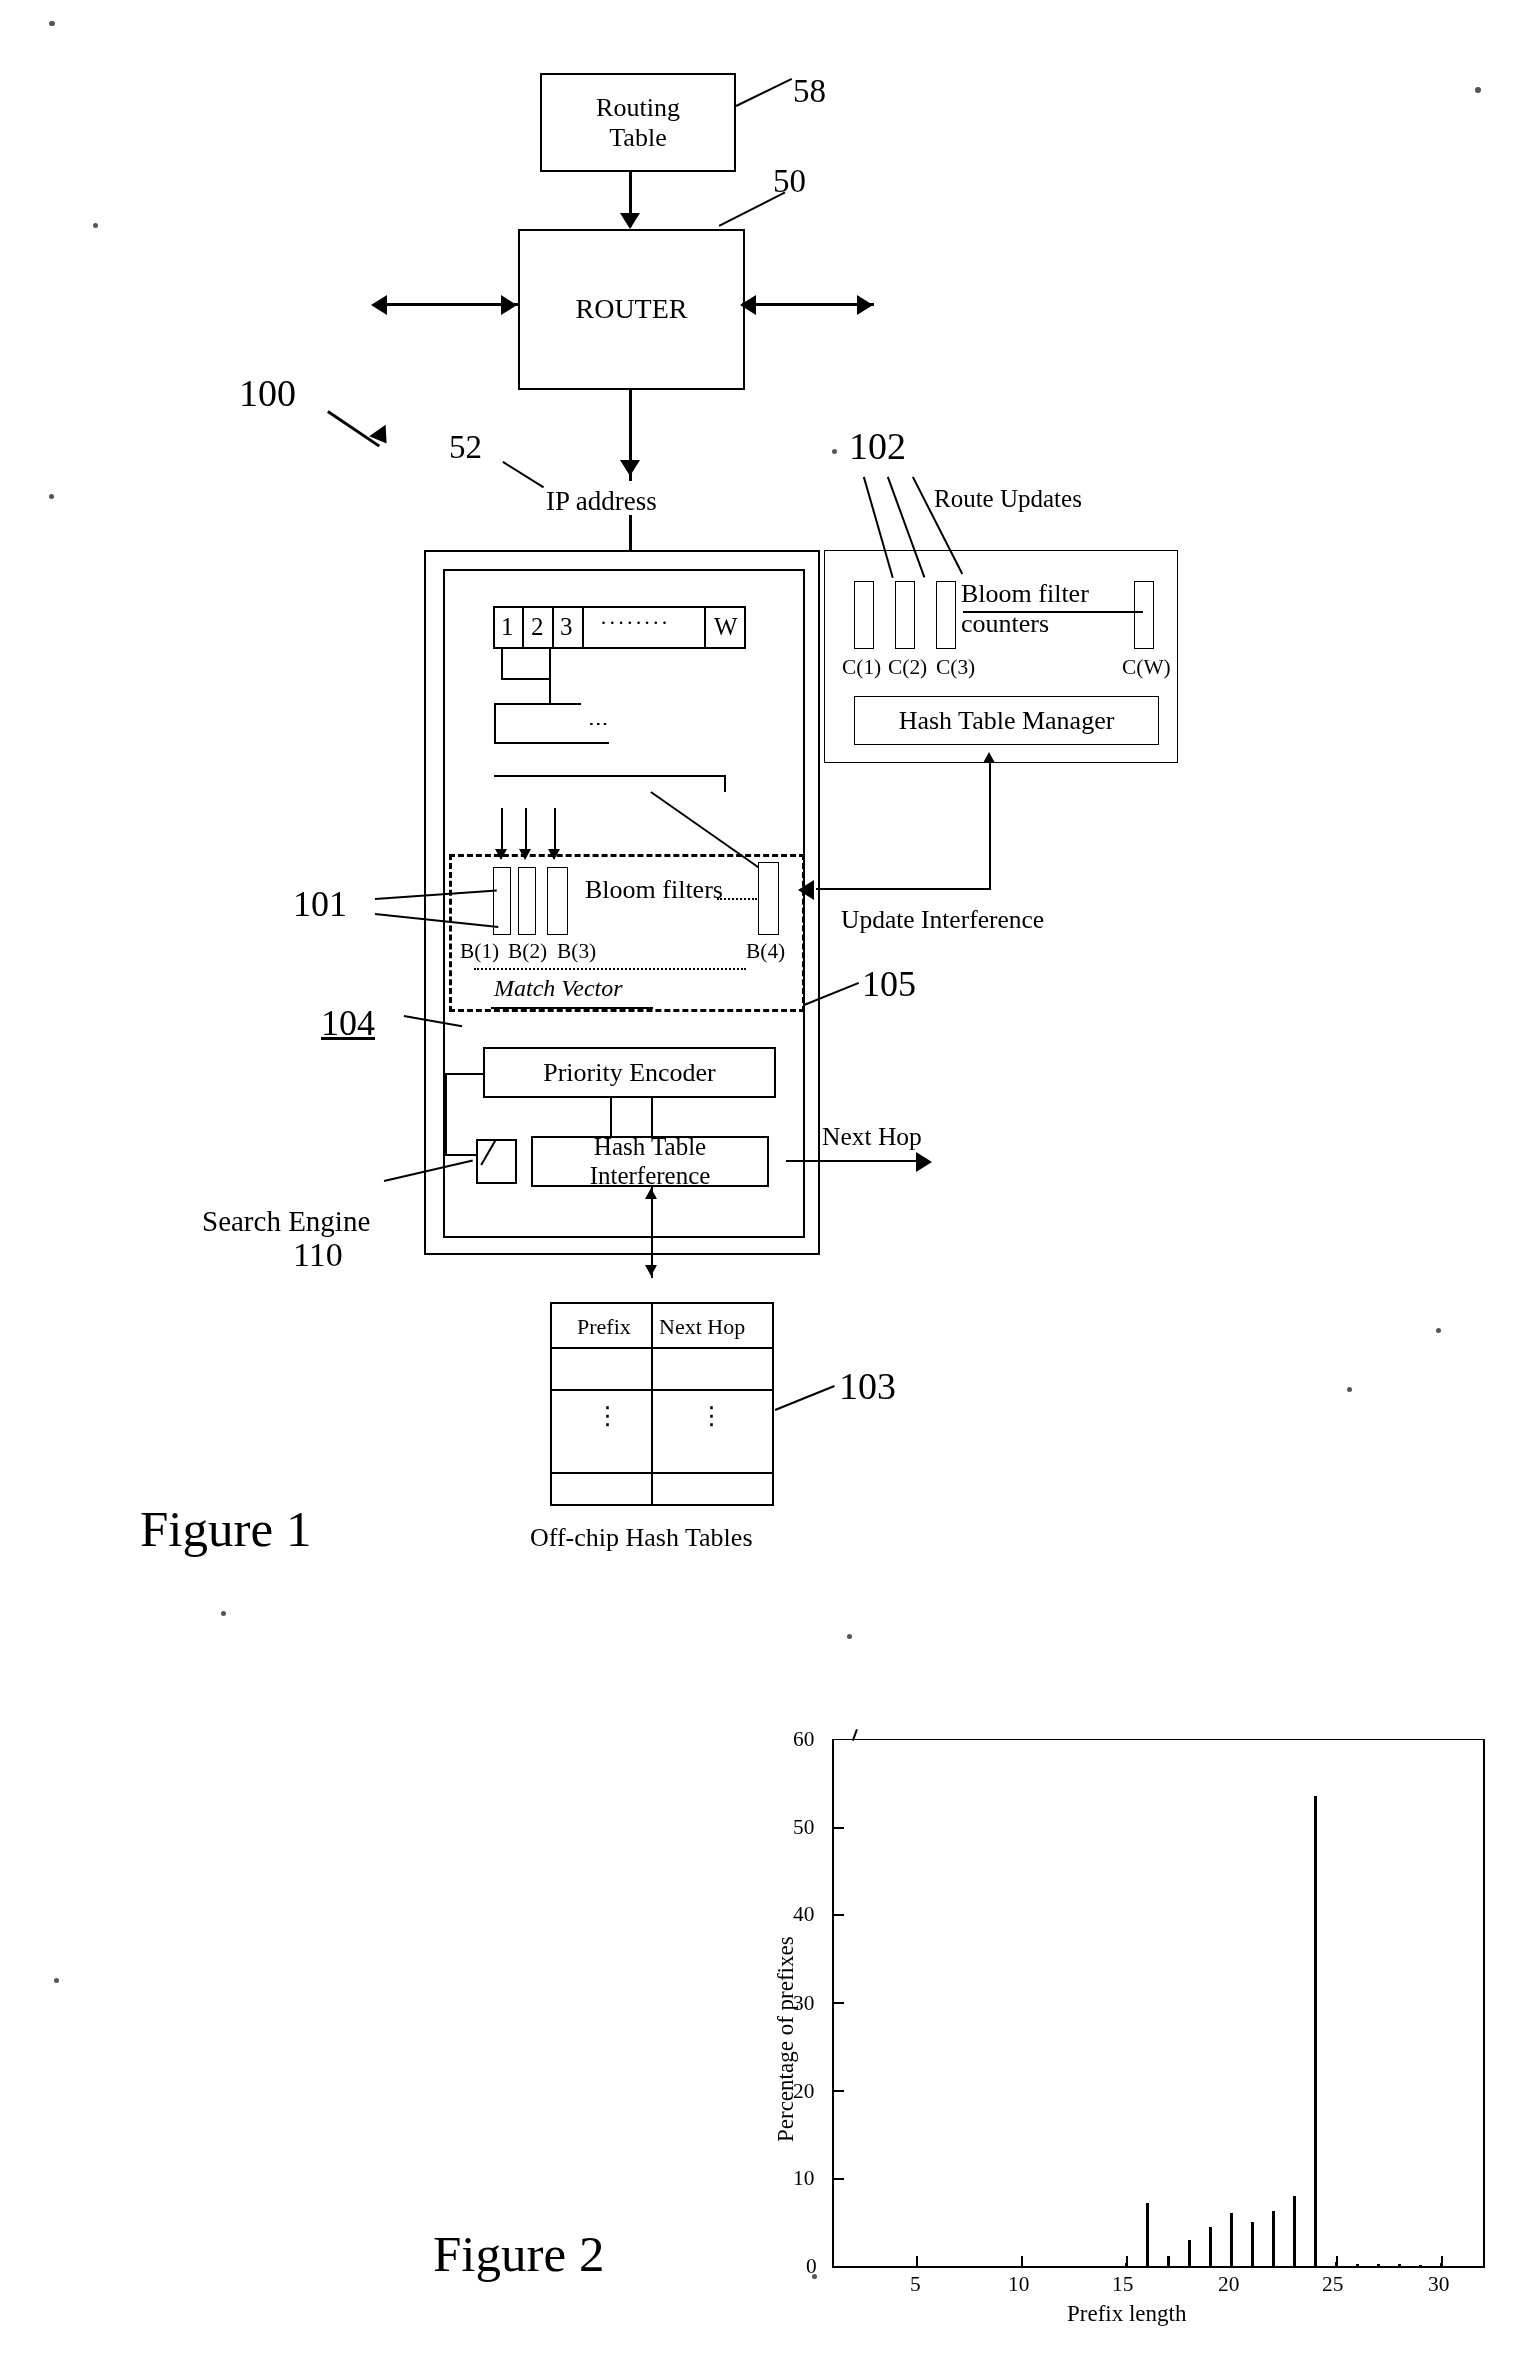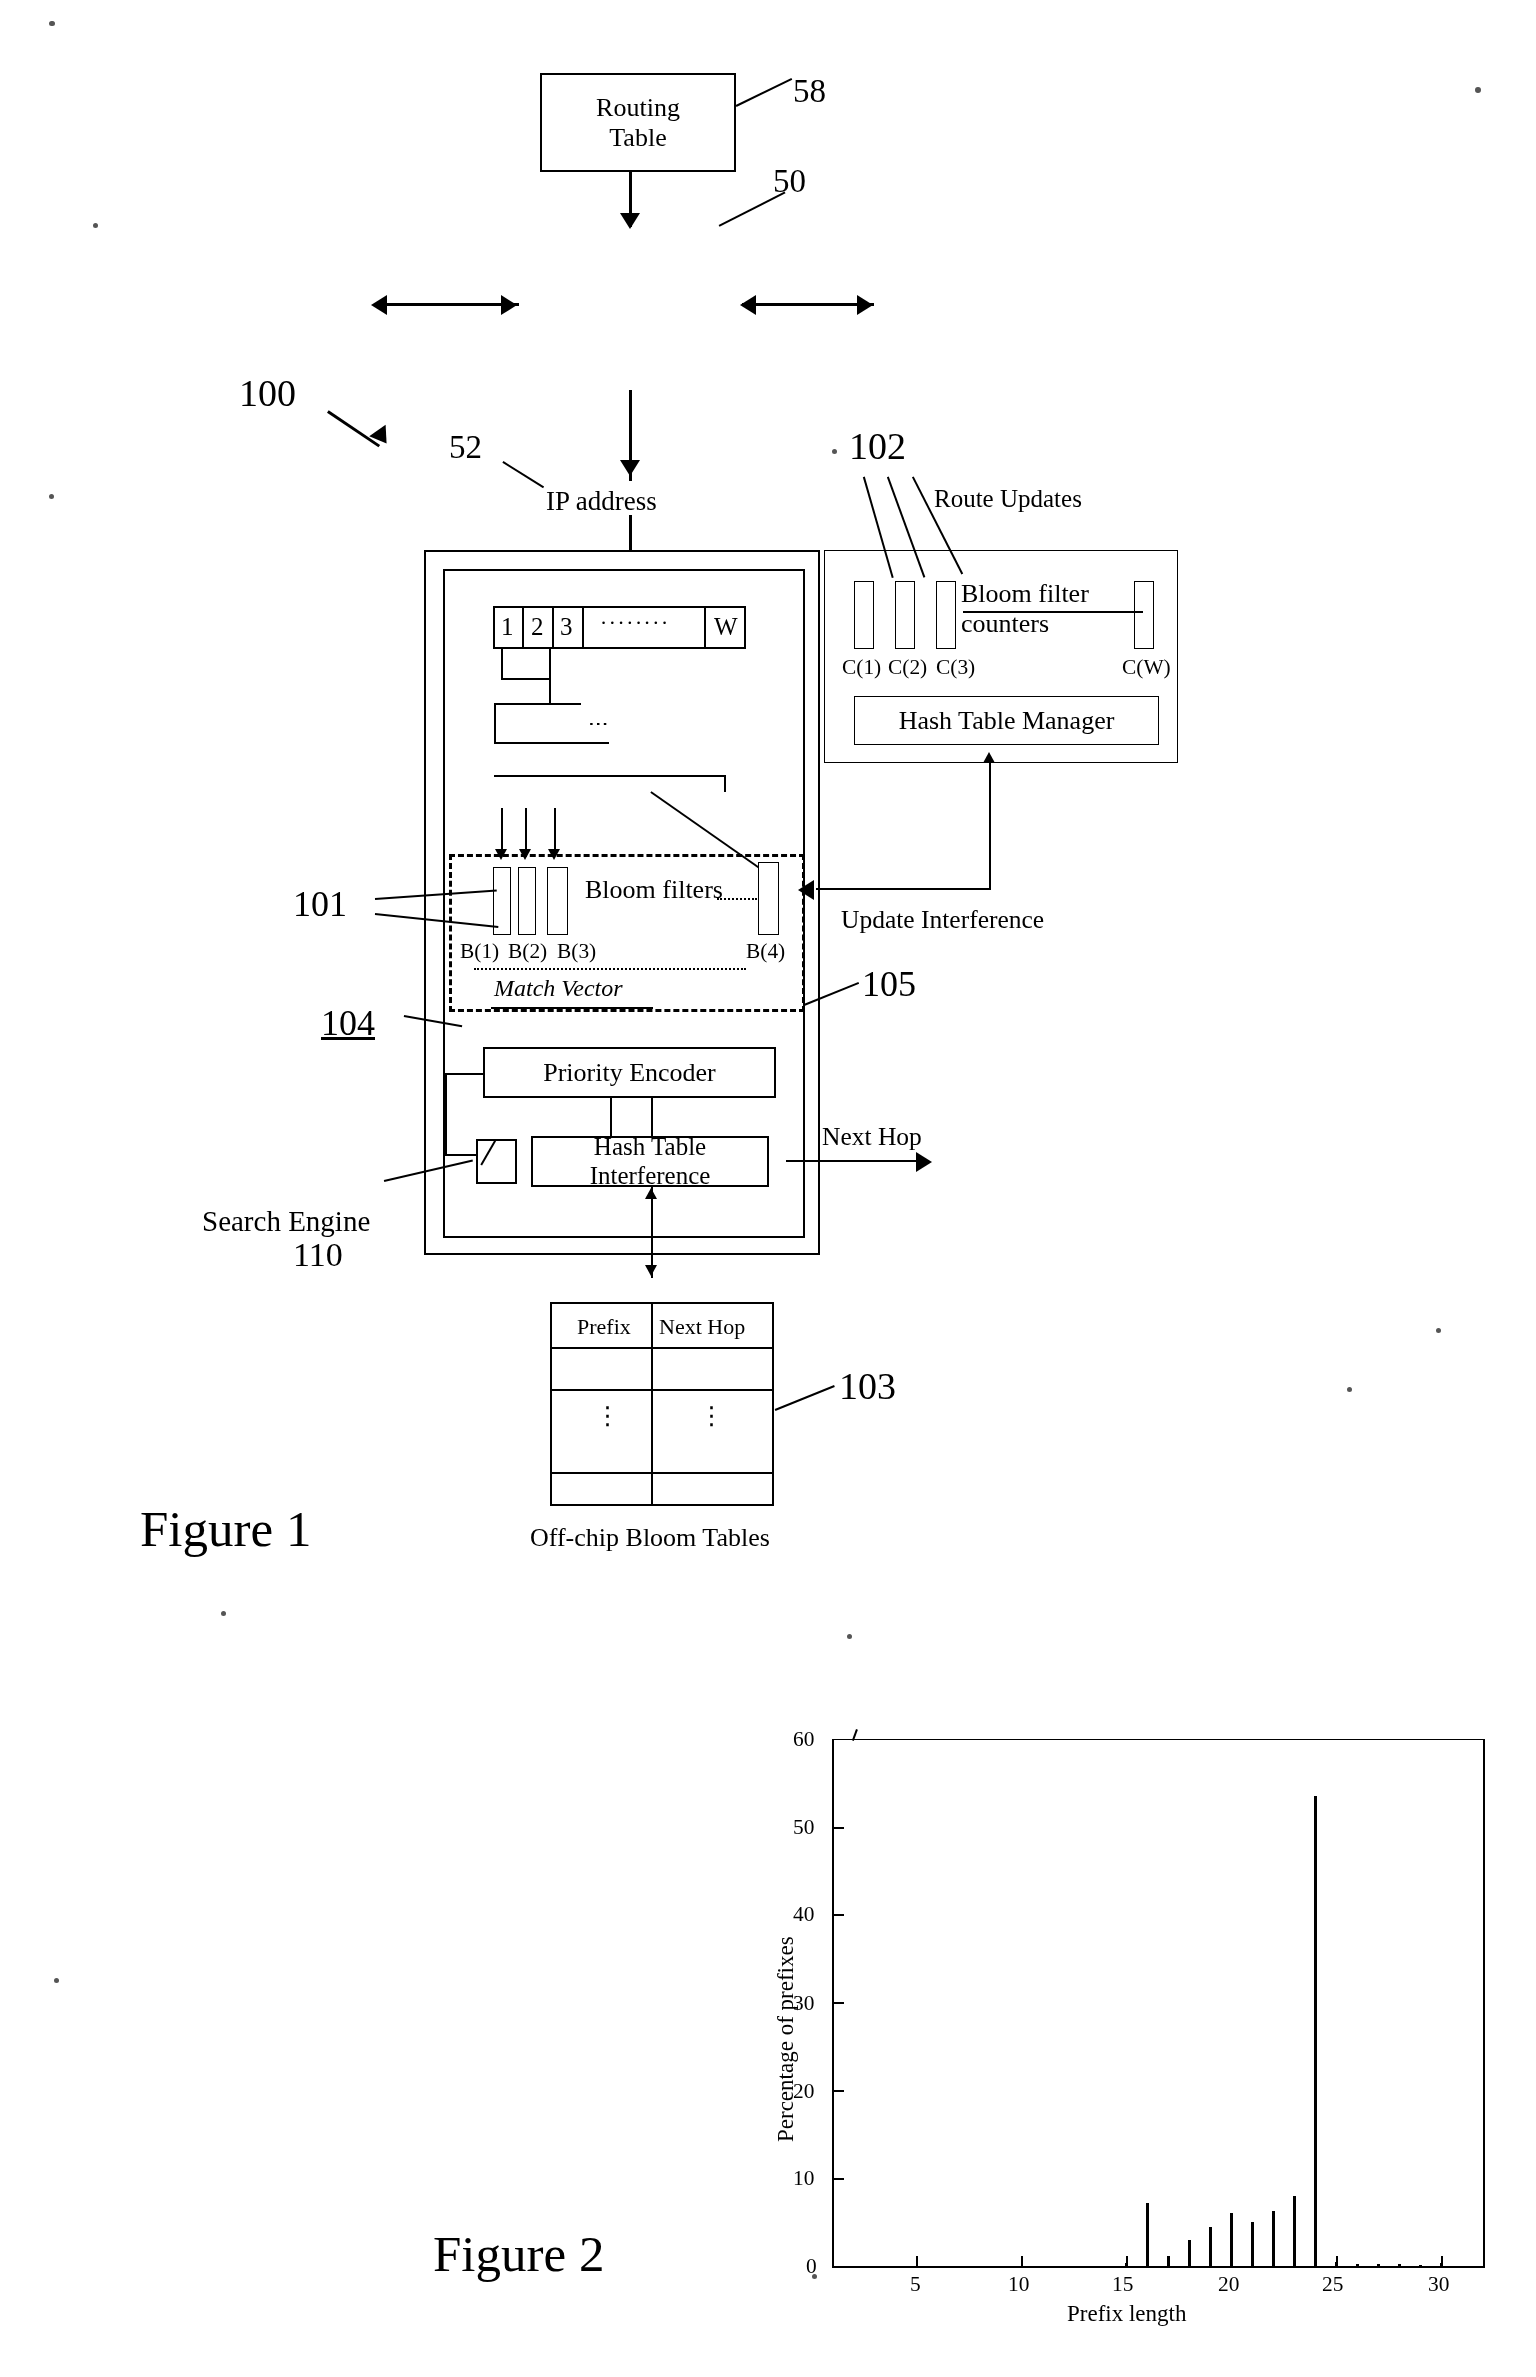--- a/index.html
+++ b/index.html
@@ -142,20 +142,23 @@
   <div class="box" style="left:540px; top:73px; width:196px; height:99px; font-size:26px;">
     <div>Routing<br>Table</div>
   </div>
 
   <div class="thin-h" style="left:736px; top:105px; width:62px; transform:rotate(-26deg); transform-origin:left center;"></div>
   <div class="ref" style="left:793px; top:73px; font-size:33px;">58</div>
 
   <div class="line vline" style="left:629px; top:171px; height:56px;"></div>
   <div class="arr arr-down" style="left:620px; top:213px;"></div>
 
+  <div class="box" style="left:518px; top:229px; width:227px; height:161px; font-size:28px;">
+    <div>ROUTER</div>
+  </div>
 
   <div class="thin-h" style="left:719px; top:225px; width:74px; transform:rotate(-27deg); transform-origin:left center;"></div>
   <div class="ref" style="left:773px; top:163px; font-size:33px;">50</div>
 
   <div class="line hline" style="left:387px; top:303px; width:132px;"></div>
   <div class="arr arr-left" style="left:371px; top:295px;"></div>
   <div class="arr arr-right" style="left:501px; top:295px;"></div>
 
   <div class="line hline" style="left:742px; top:303px; width:132px;"></div>
   <div class="arr arr-left" style="left:740px; top:295px;"></div>
@@ -312,21 +315,21 @@
   <div class="thin-h" style="left:552px; top:1472px; width:221px;"></div>
   <div class="thin-v" style="left:651px; top:1304px; height:201px;"></div>
   <div class="lbl" style="left:577px; top:1314px; font-size:22px;">Prefix</div>
   <div class="lbl" style="left:659px; top:1314px; font-size:22px;">Next Hop</div>
   <div class="lbl" style="left:595px; top:1401px; font-size:25px;">⋮</div>
   <div class="lbl" style="left:699px; top:1401px; font-size:25px;">⋮</div>
 
   <div class="thin-h" style="left:775px; top:1409px; width:64px; transform:rotate(-22deg); transform-origin:left center;"></div>
   <div class="ref" style="left:839px; top:1364px; font-size:38px;">103</div>
 
-  <div class="lbl" style="left:530px; top:1523px; font-size:26px;">Off-chip Bloom Tables</div>
+  <div class="lbl" style="left:530px; top:1523px; font-size:26px;">Off-chip Hash Tables</div>
 
   <div class="fig-caption" style="left:140px; top:1500px; font-size:51px;">Figure 1</div>
 
   <div class="fig-caption" style="left:433px; top:2225px; font-size:51px;">Figure 2</div>
 
   <div class="abs" style="left:758px; top:1722px; width:750px; height:610px;">
 
     <div class="chart-axis" style="left:74px; top:16.5px; width:1.6px; height:529px;"></div>
     <div class="chart-axis" style="left:74px; top:544px; width:653px; height:1.6px;"></div>
     <div class="chart-axis" style="left:725px; top:16.5px; width:1.6px; height:529px;"></div>

